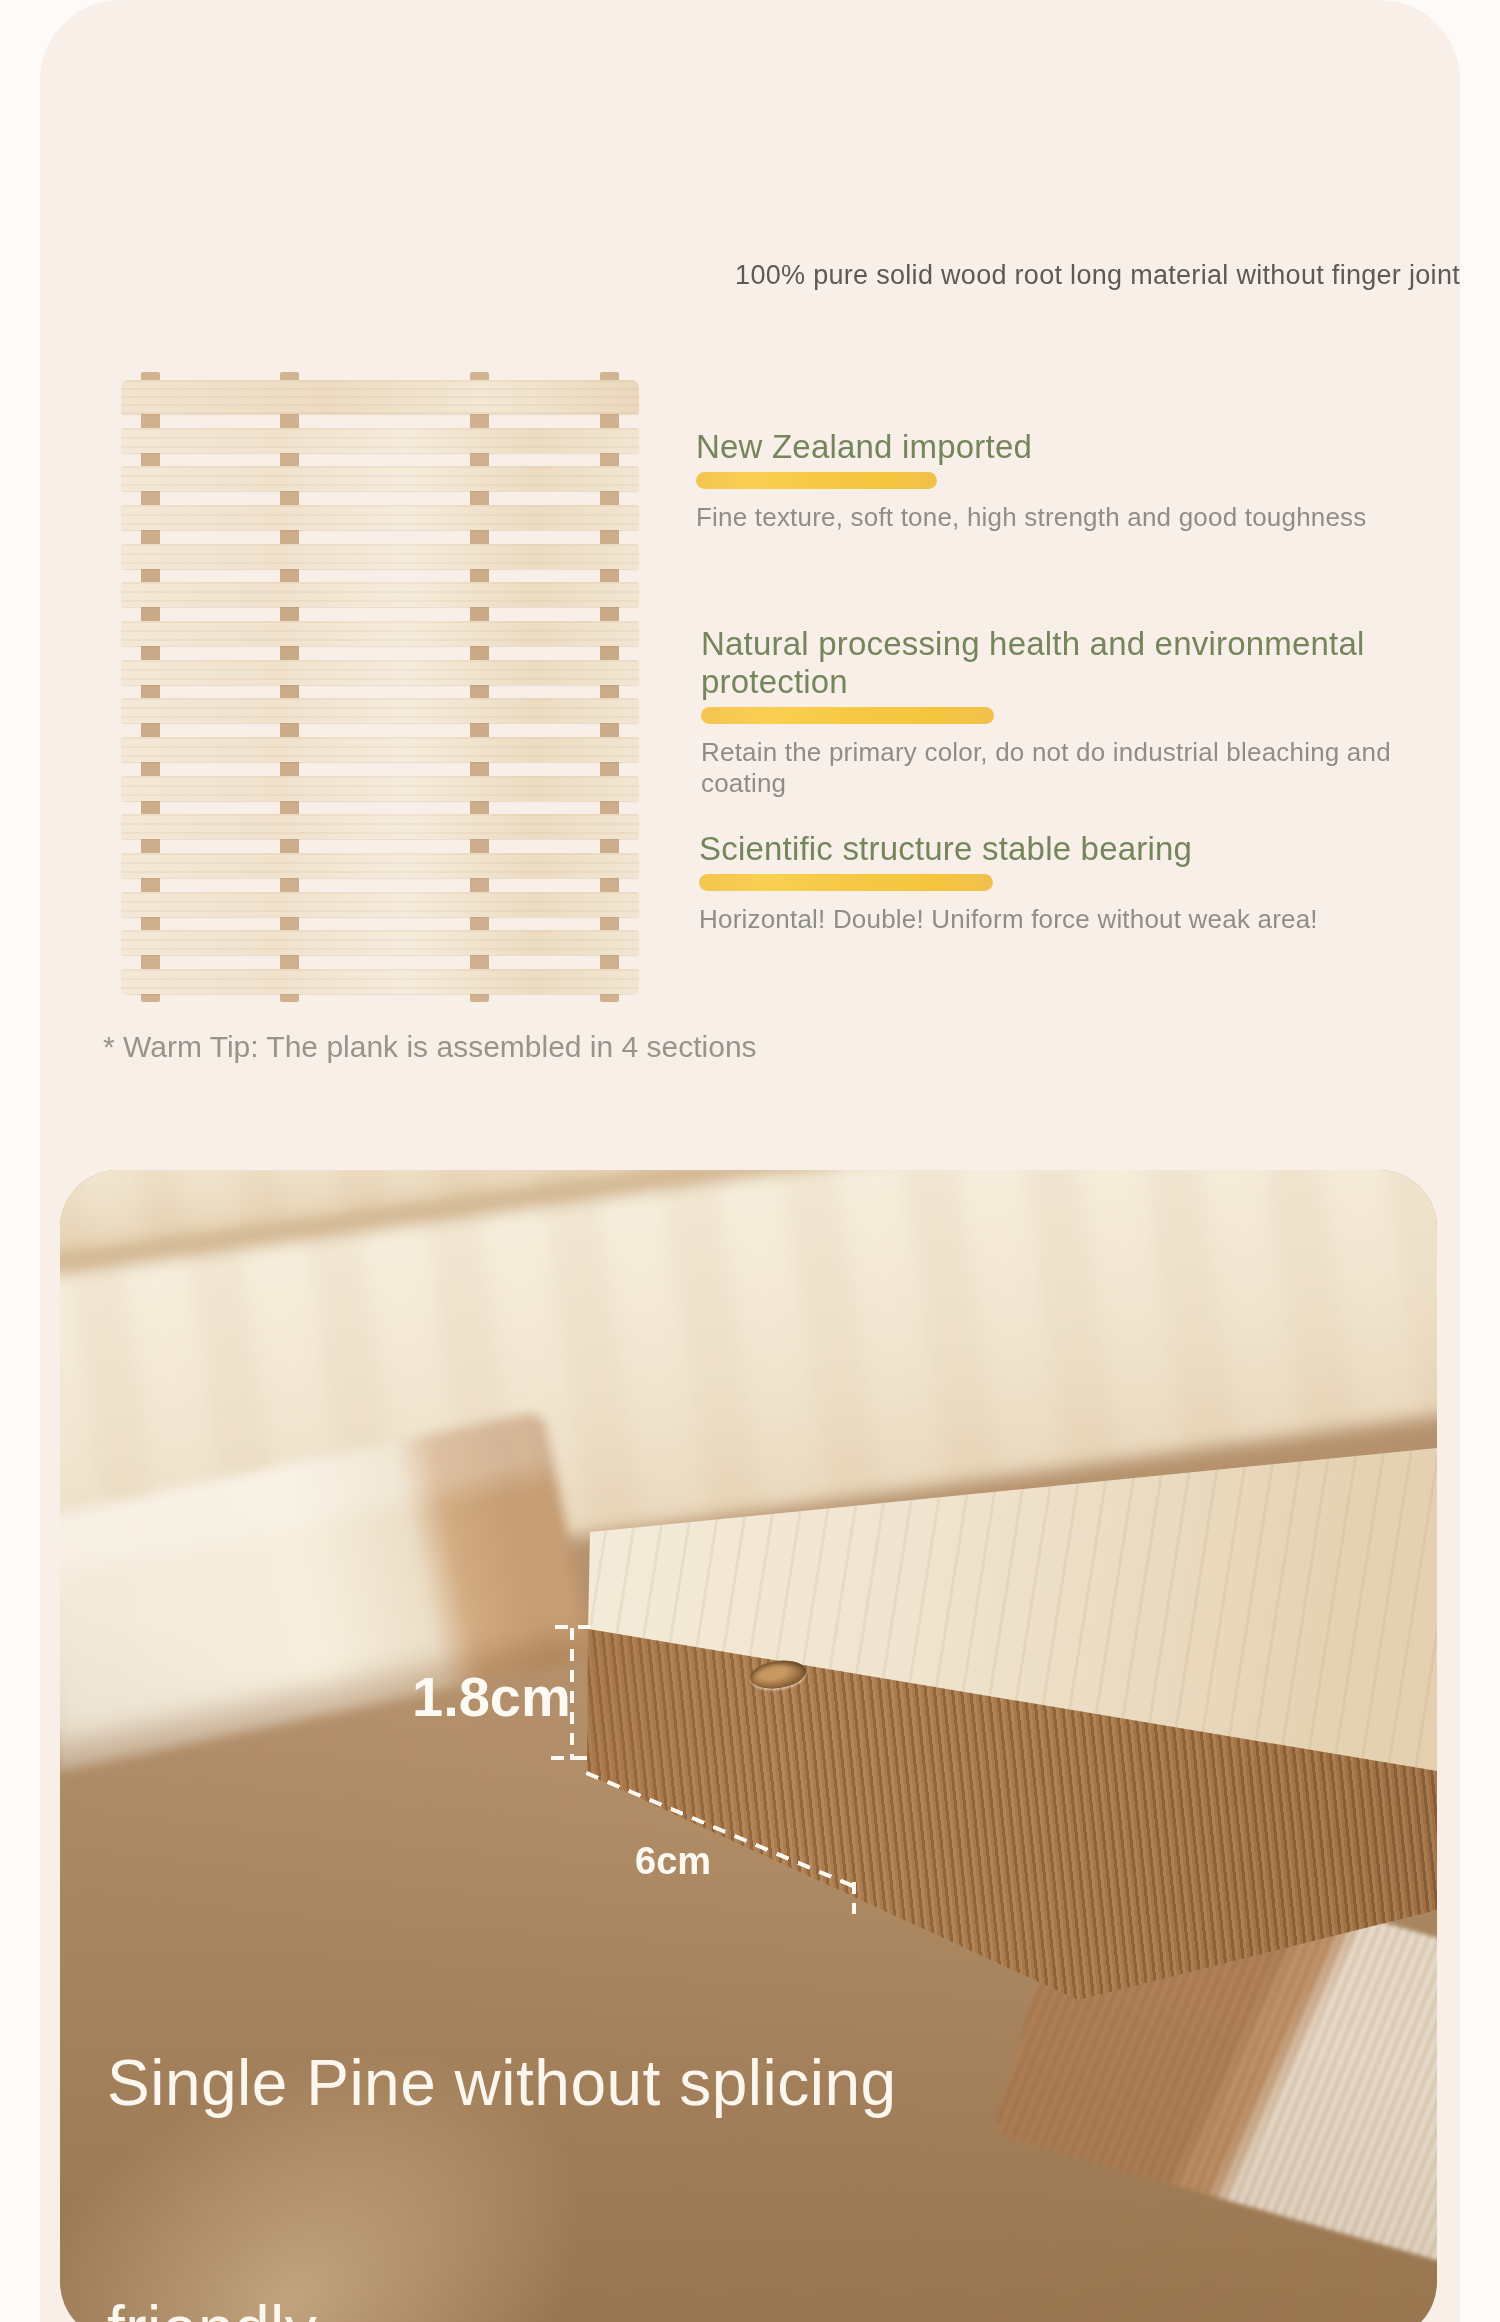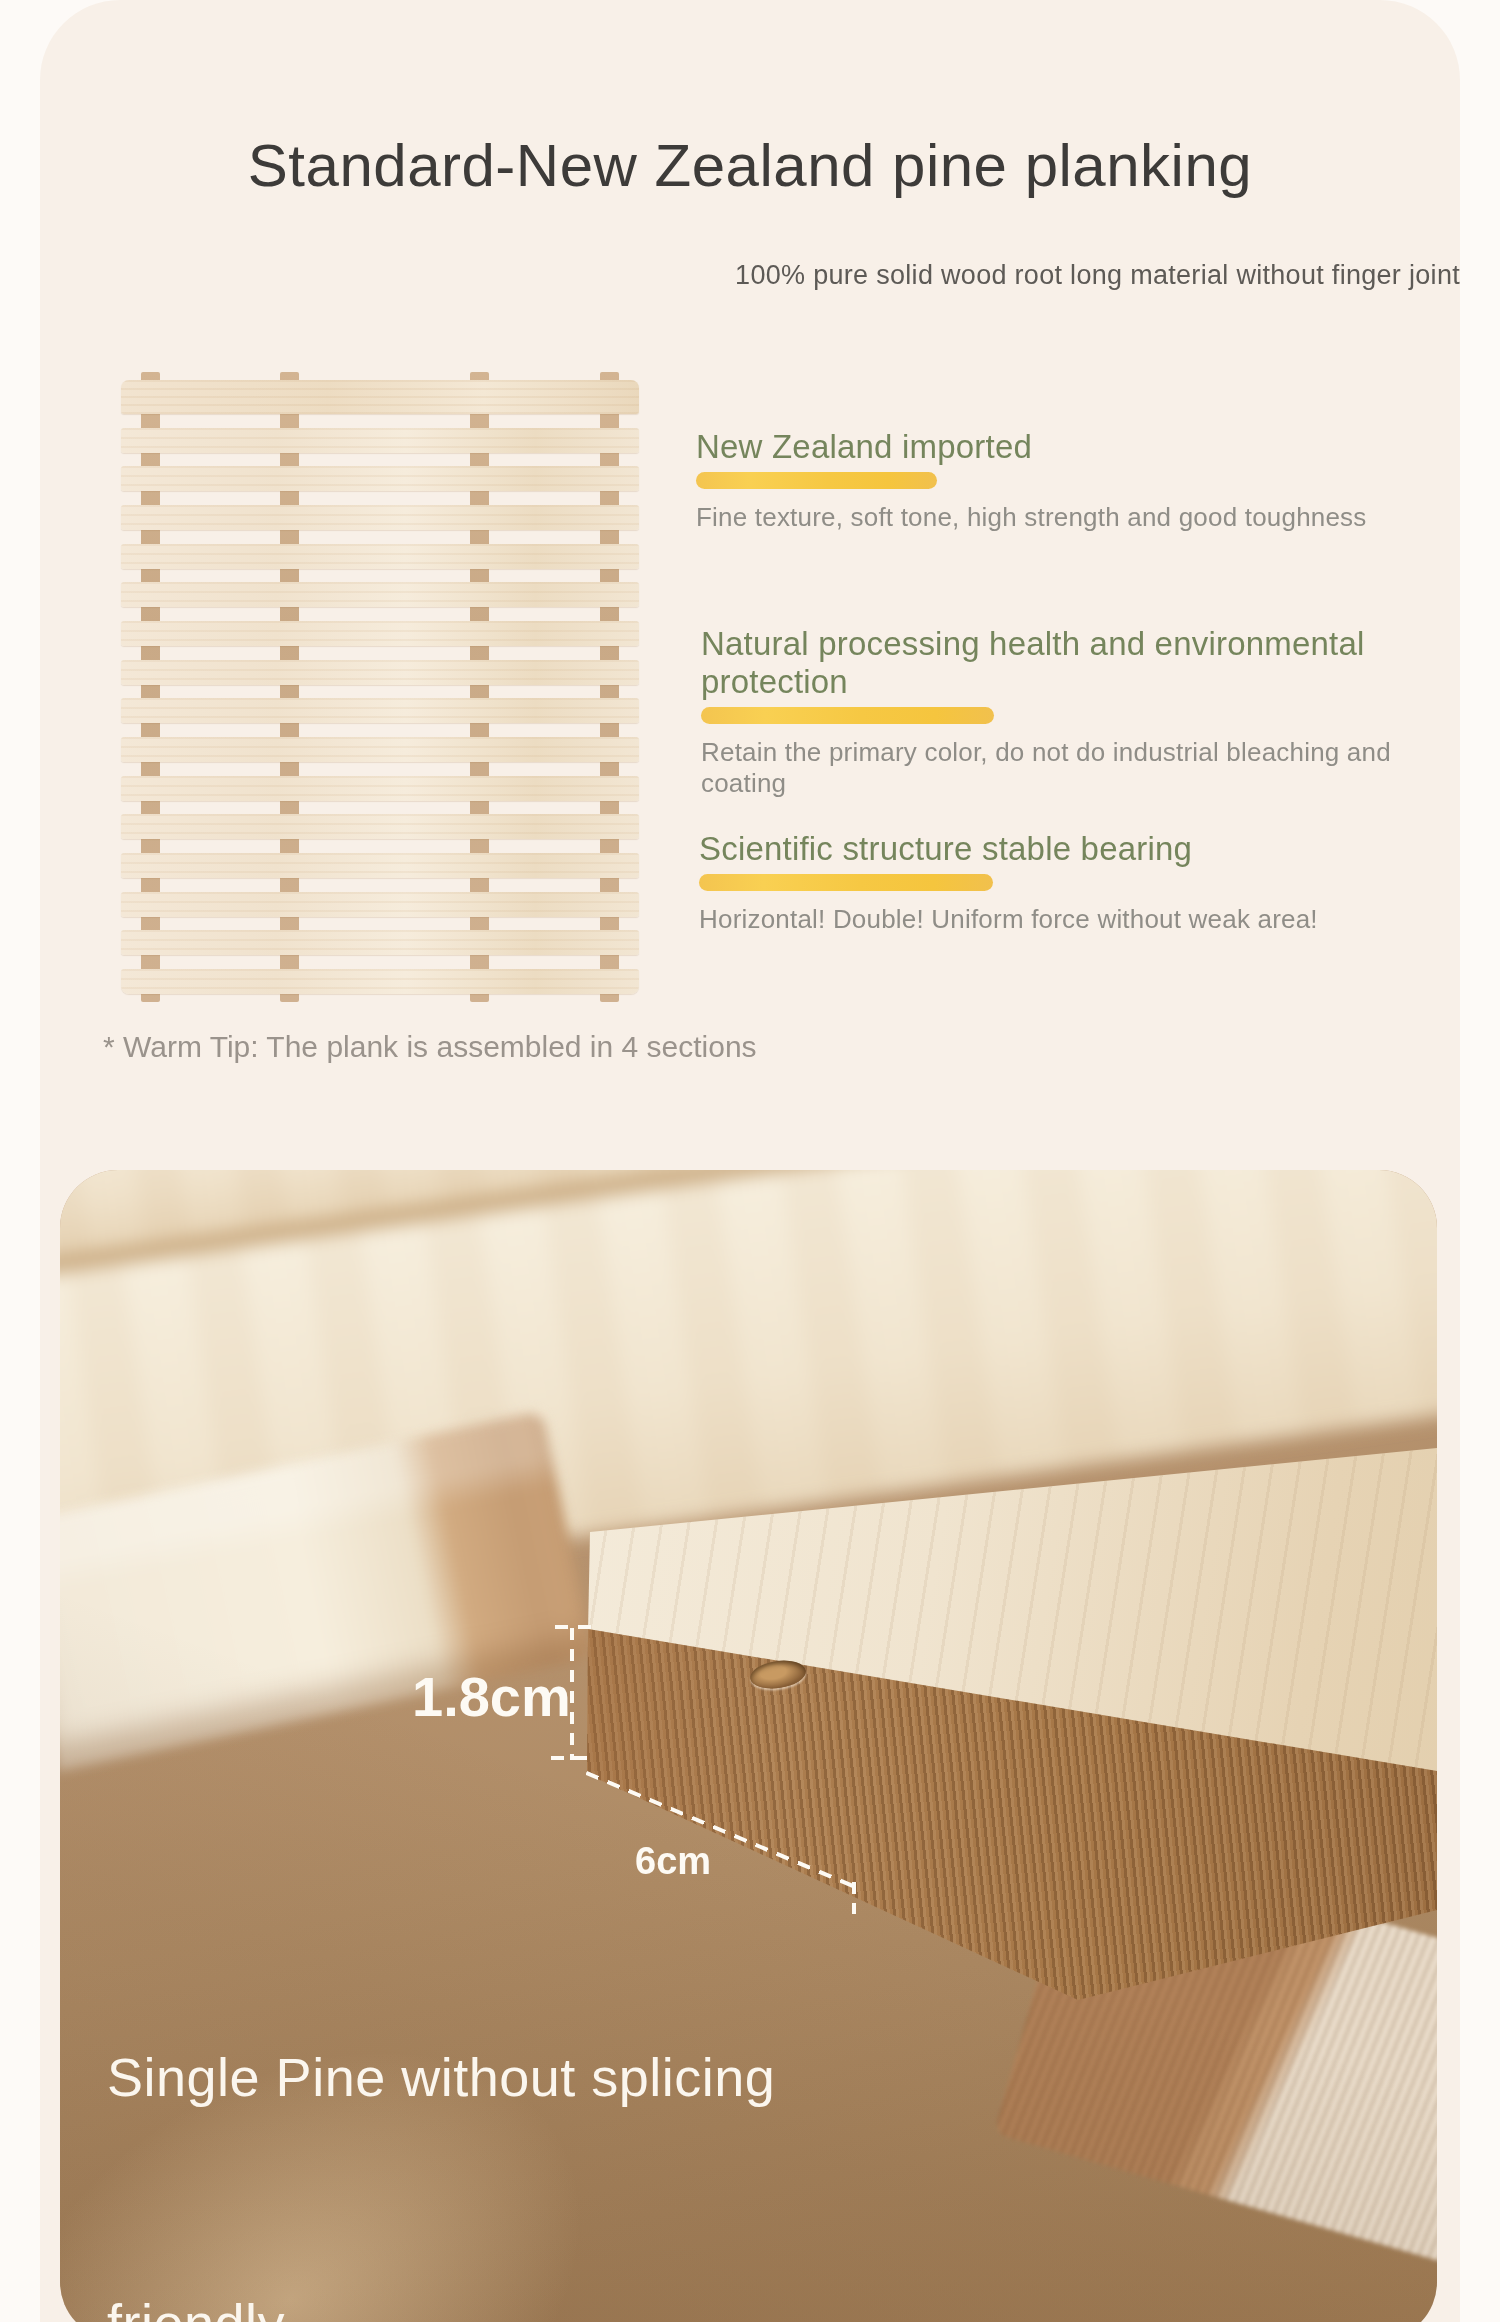--- a/index.html
+++ b/index.html
@@ -137,31 +137,30 @@
   .dash-v { position:absolute; width:4px;
     background:repeating-linear-gradient(180deg,#fdfaf4 0 12px, rgba(0,0,0,0) 12px 21px); }
   .dash-h { position:absolute; height:4px;
     background:repeating-linear-gradient(90deg,#fdfaf4 0 13px, rgba(0,0,0,0) 13px 23px); }
   .dim-vline { left:510px; top:458px; height:132px; }
   .tick-top { left:495px; top:455px; width:36px; }
   .tick-bottom { left:491px; top:586px; width:40px; }
   .dim-diag { left:527px; top:601px; width:294px; transform:rotate(23deg); transform-origin:0 0; }
   .dim-end-tick { left:792px; top:712px; height:32px; }
 
-  .caption { position:absolute; left:47px; color:#fbf6ee; font-size:54px; font-weight:400; letter-spacing:0.5px; }
+  .caption { position:absolute; left:47px; color:#fbf6ee; font-size:64px; font-weight:400; letter-spacing:0.5px; }
   .cap1 { top:876px; }
   .cap2 { top:1008px; }
   .cap3 { top:1122px; }
 </style>
 </head>
 <body>
 
 <div class="card">
 
-  <h1 class="page-title">Standard-New Zealand pine planking</h1>
   <div class="page-subtitle">100% pure solid wood root long material without finger joint</div>
 
   <div class="slat-board">
     <div class="rails" id="rails">
         <div class="slat-rail"></div>
         <div class="slat-rail"></div>
         <div class="slat-rail"></div>
         <div class="slat-rail"></div>
       </div>
     <div class="slats" id="slats">

